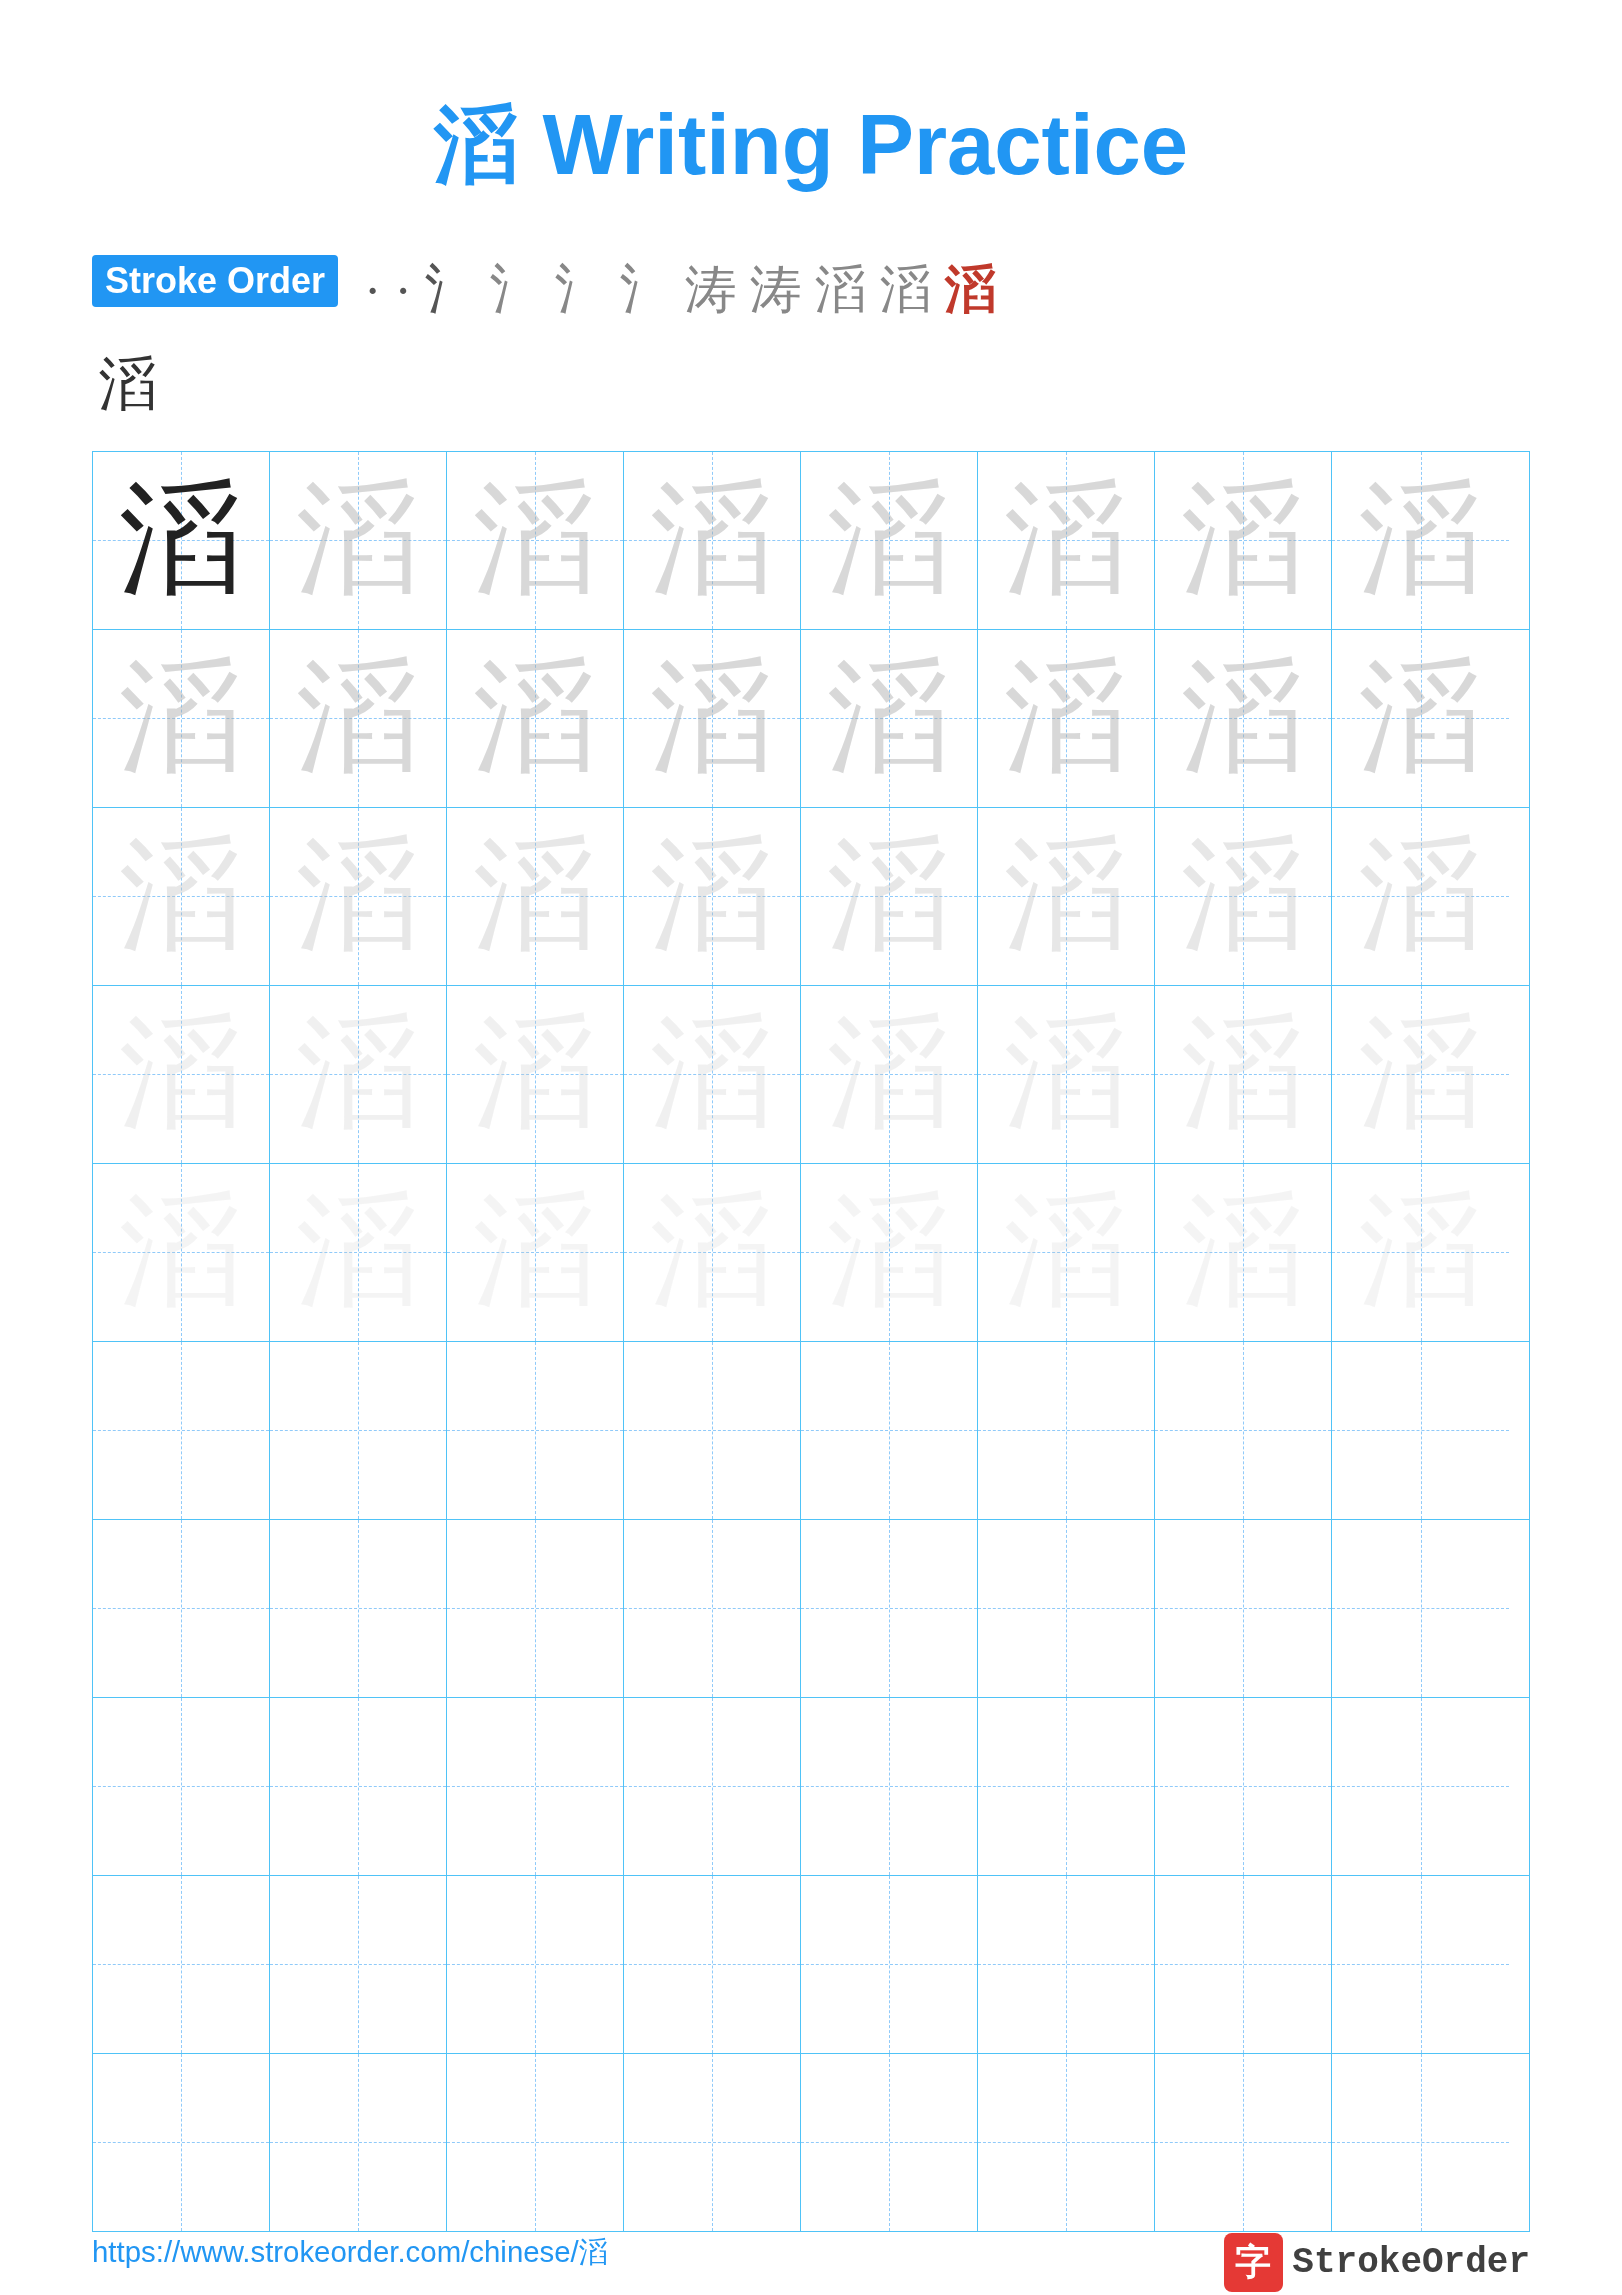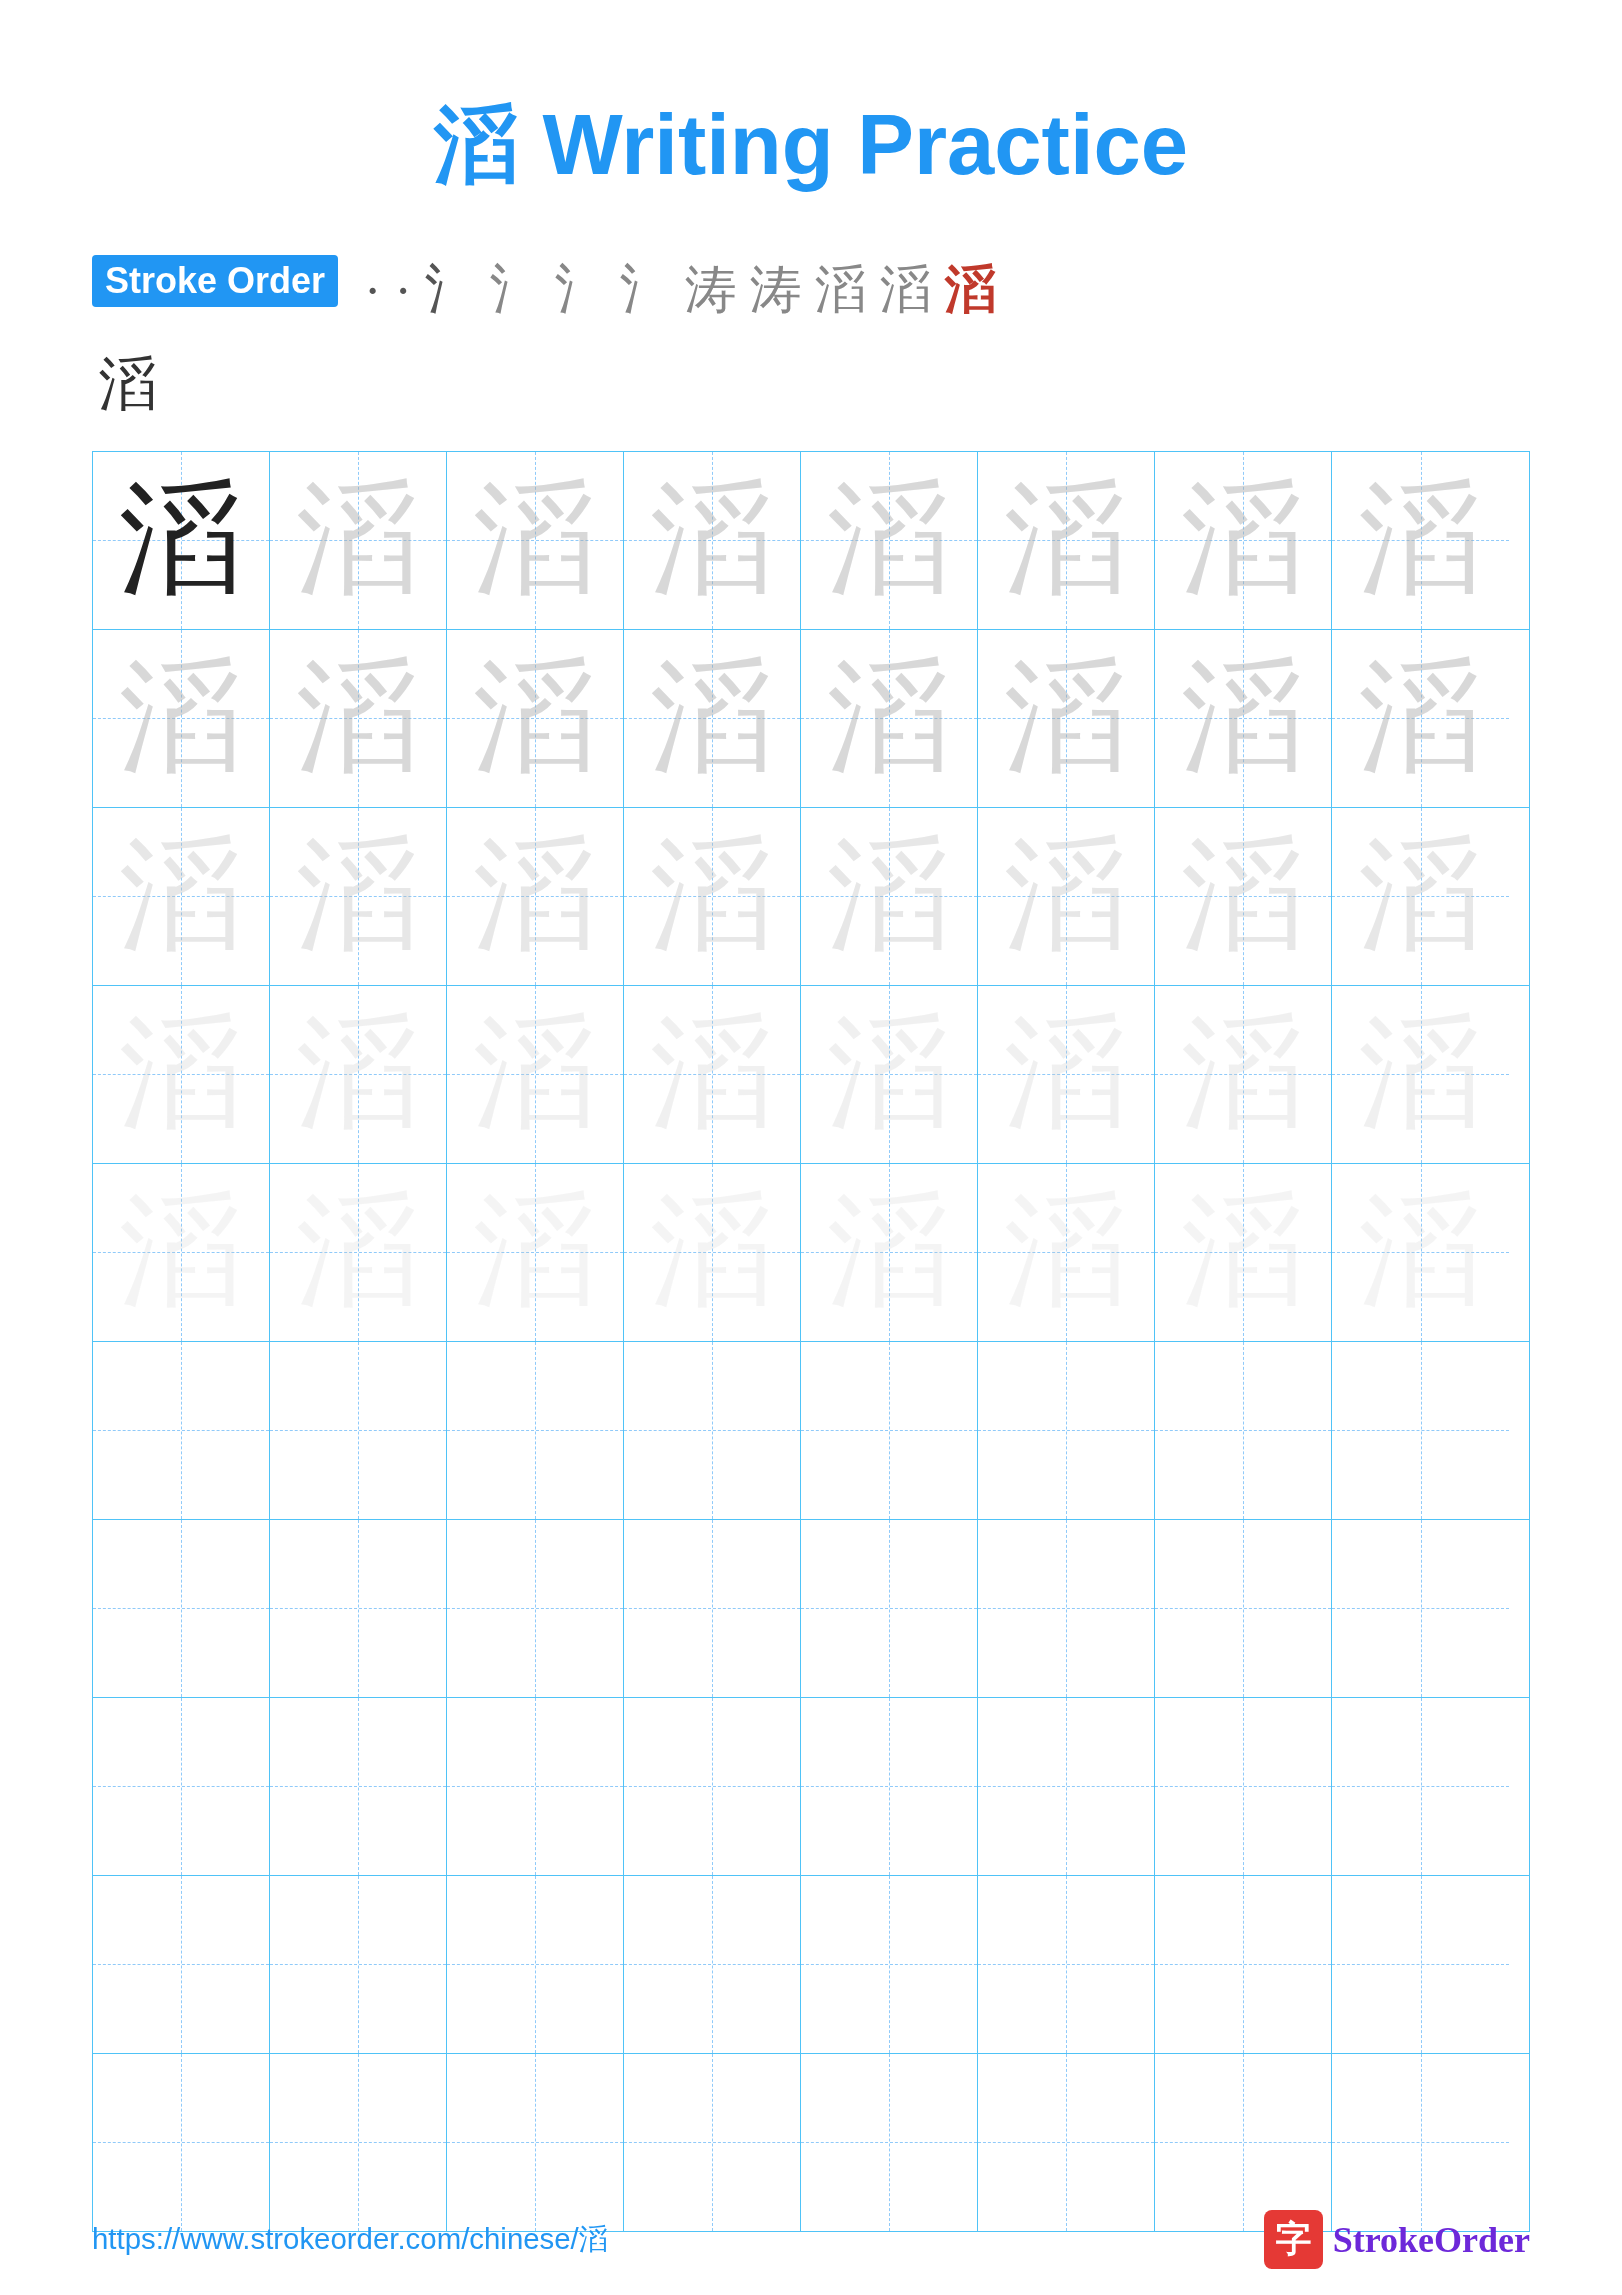--- a/index.html
+++ b/index.html
@@ -148,25 +148,24 @@
     .opacity-light2 { opacity: 0.20; color: #ccc; }
 
     
     .empty-cell {
       
     }
 
     
     .footer {
       position: absolute;
-      bottom: 54px;
+      bottom: 31px;
       left: 92px;
       right: 92px;
       display: flex;
-      align-items: center;
       justify-content: space-between;
     }
 
     .footer-url {
       font-size: 29.4px;
       color: #2196F3;
       font-family: sans-serif;
     }
 
     .footer-logo {
@@ -184,23 +183,23 @@
       align-items: center;
       justify-content: center;
       color: white;
       font-size: 36px;
       font-family: sans-serif;
       font-weight: bold;
     }
 
     .footer-logo-text {
       font-size: 36px;
-      font-family: Liberation Serif, serif;
+      font-family: Liberation Mono, monospace;
       font-weight: bold;
-      color: #6d28d9;
+      color: #404040;
     }
   </style>
 </head>
 <body>
 
 <div class="page">
 
   <div class="title">
     <span>滔</span>
     <span>Writing Practice</span>

